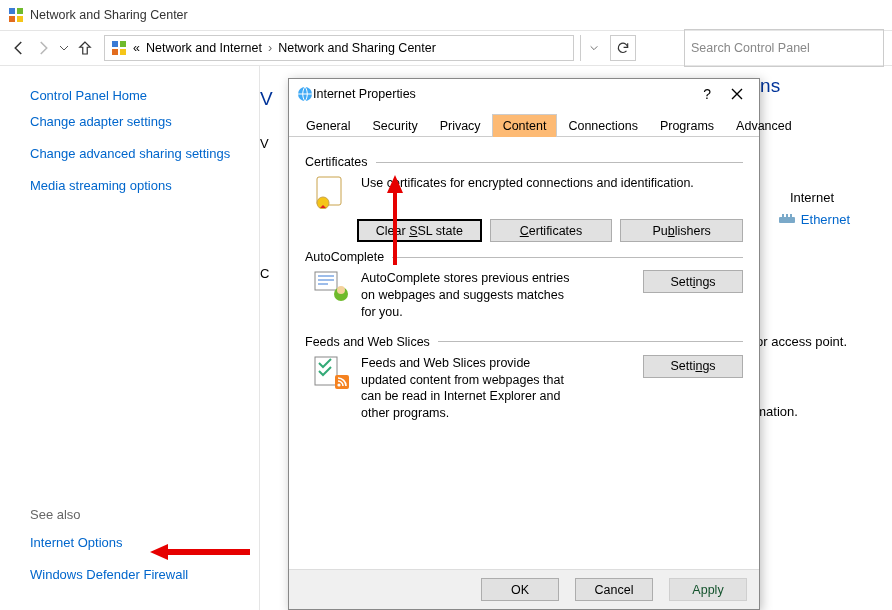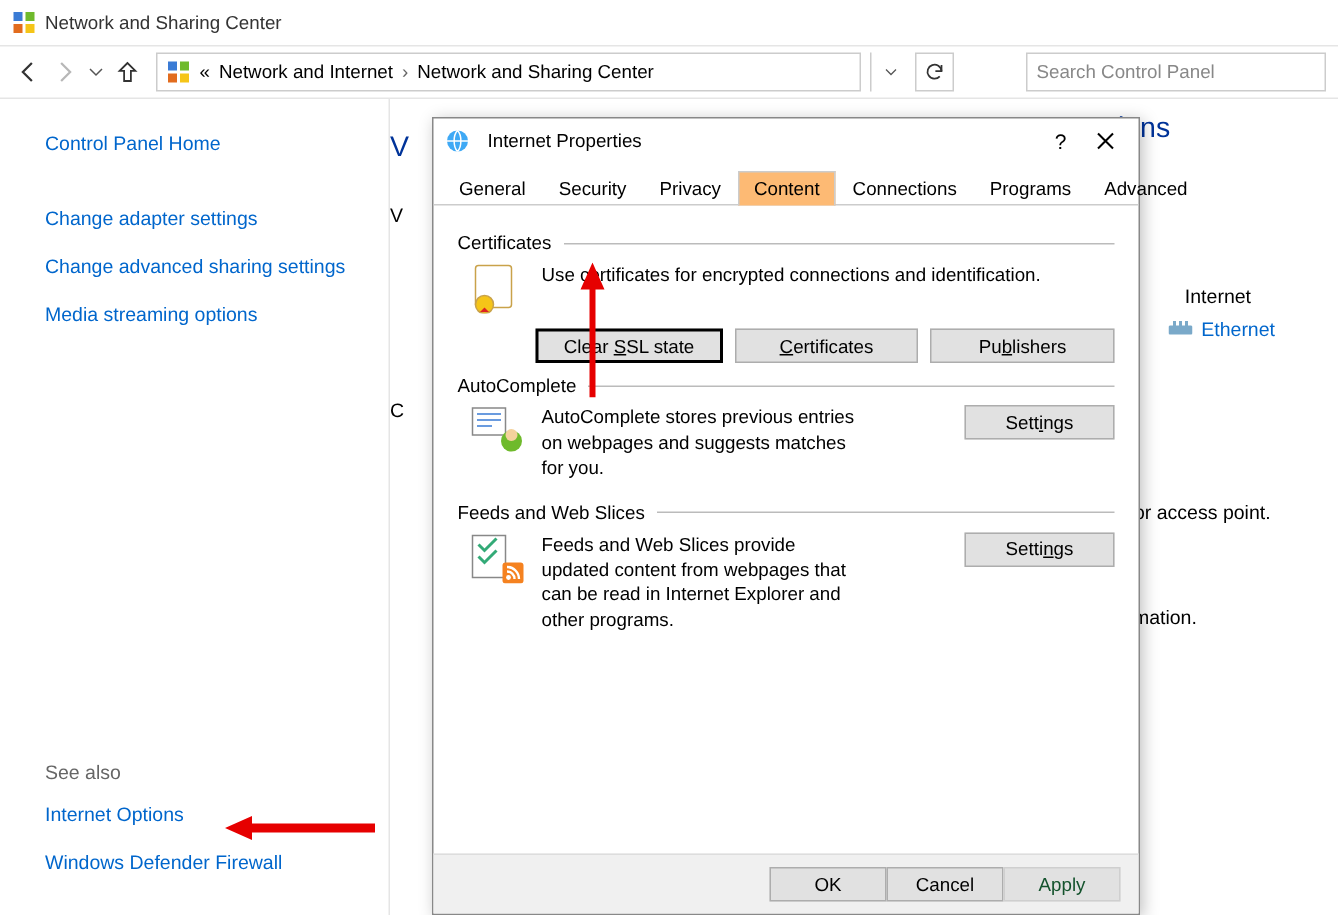--- a/index.html
+++ b/index.html
@@ -9,53 +9,53 @@
   .title-text { font-size: 12.5px; color: #333; }
   .navrow { display: flex; align-items: center; border-top: 1px solid #e5e5e5; border-bottom: 1px solid #e5e5e5; height: 36px; }
   .nav-btns { display: flex; align-items: center; gap: 6px; padding: 0 10px; }
   .nav-arrow { width: 18px; height: 18px; color: #555; }
   .addrwrap { flex: 1; display: flex; align-items: center; border: 1px solid #ccc; height: 26px; margin: 0 6px 0 0; padding: 0 6px; }
   .addr-icon { width: 16px; height: 16px; margin-right: 6px; }
   .crumbs { display: flex; align-items: center; gap: 6px; font-size: 12.5px; color: #000; }
   .crumb-sep { color: #666; }
   .addr-drop, .addr-refresh { width: 26px; height: 26px; display: flex; align-items: center; justify-content: center; border-left: 1px solid #ccc; color: #555; }
   .addr-refresh { border: 1px solid #ccc; margin-left: 4px; }
-  .searchbox { width: 200px; height: 26px; border: 1px solid #ccc; margin-right: 8px; display: flex; align-items: center; padding: 0 6px; font-size: 12.5px; color: #888; margin-left: 48px; }
+  .searchbox { width: 200px; height: 38px; border: 1px solid #ccc; margin-right: 8px; display: flex; align-items: center; padding: 0 6px; font-size: 12.5px; color: #888; margin-left: 48px; }
   .body { display: flex; height: calc(610px - 66px); }
   .leftpane { width: 260px; padding: 22px 10px 10px 30px; border-right: 1px solid #e5e5e5; position: relative; }
-  .link-home { color: #0066cc; font-size: 13px; margin-bottom: 34px; cursor: pointer; }
+  .link-home { color: #0066cc; font-size: 13px; margin-bottom: 10px; cursor: pointer; }
   .link { color: #0066cc; font-size: 13px; margin-bottom: 14px; line-height: 1.4; cursor: pointer; }
   .seealso { position: absolute; bottom: 14px; left: 30px; }
   .seealso-hd { font-size: 13px; color: #666; margin-bottom: 12px; }
   .mainpane { flex: 1; padding: 16px 20px; position: relative; font-size: 13px; }
   .main-head { color: #003399; font-size: 19px; margin-bottom: 16px; }
   .net-label { position: absolute; right: 58px; top: 124px; font-size: 13px; }
   .eth { position: absolute; right: 42px; top: 146px; display: flex; align-items: center; gap: 6px; color: #0066cc; font-size: 13px; cursor: pointer; }
   .peek { position: absolute; }
   .dialog { position: absolute; left: 288px; top: 78px; width: 472px; height: 532px; background: #fff; border: 1px solid #888; box-shadow: 2px 2px 10px rgba(0,0,0,.25); }
   .dlg-title { display: flex; align-items: center; height: 30px; padding: 0 8px; }
-  .dlg-title-text { font-size: 12.5px; flex: 1; margin-left: 12px; }
+  .dlg-title-text { font-size: 12.5px; flex: 1; margin-left: 0; }
   .dlg-help { font-size: 14px; padding: 0 12px; cursor: pointer; }
   .dlg-close { width: 28px; height: 20px; display: flex; align-items: center; justify-content: center; cursor: pointer; }
   .tabs { display: flex; border-bottom: 1px solid #ccc; padding-left: 6px; margin-top: 4px; }
   .tab { font-size: 12.5px; padding: 4px 10px; border: 1px solid transparent; border-bottom: none; cursor: pointer; position: relative; top: 1px; }
   .tab.active { border-color: #ccc; background: #fdba74; }
   .dlg-body { padding: 10px 16px 12px 16px; height: calc(100% - 100px); overflow: hidden; }
   .group-lbl { font-size: 12.5px; display: flex; align-items: center; margin: 8px 0 6px 0; }
   .group-lbl .line { flex: 1; height: 1px; background: #bbb; margin-left: 8px; }
   .group-row { display: flex; gap: 10px; }
   .grp-icon { width: 38px; height: 34px; flex-shrink: 0; margin-left: 8px; }
   .btn { height: 23px; background: #e1e1e1; border: 1px solid #adadad; font-size: 12.5px; display: inline-flex; align-items: center; justify-content: center; cursor: pointer; }
   .btn-row3 { display: flex; gap: 8px; padding-left: 52px; margin: 10px 0 6px 0; }
   .btn-row3 .btn { flex: 1; }
   .btn.default { border: 2px solid #000000; }
   .side-btn { width: 100px; height: 23px; }
   .ac-row, .fw-row { display: flex; gap: 10px; align-items: flex-start; margin-top: 2px; }
   .ac-text { font-size: 12.5px; width: 210px; line-height: 1.35; }
-  .dlg-foot { display: flex; justify-content: flex-end; gap: 0; padding: 8px 12px; border-top: 1px solid #ddd; position: absolute; bottom: 0; left: 0; right: 0; background: #f0f0f0; }
+  .dlg-foot { display: flex; justify-content: flex-end; gap: 16px; padding: 8px 12px; border-top: 1px solid #ddd; position: absolute; bottom: 0; left: 0; right: 0; background: #f0f0f0; }
   .dlg-foot .btn { width: 78px; }
   .btn.disabled { color: #14532d; border-color: #cfcfcf; cursor: default; }
   .red-arrow { position: absolute; fill: #f00; }
   .underline-letter { text-decoration: underline; }
 </style>
 </head>
 <body>
 
 <div class="titlebar">
   <svg class="title-icon" viewBox="0 0 16 16">

